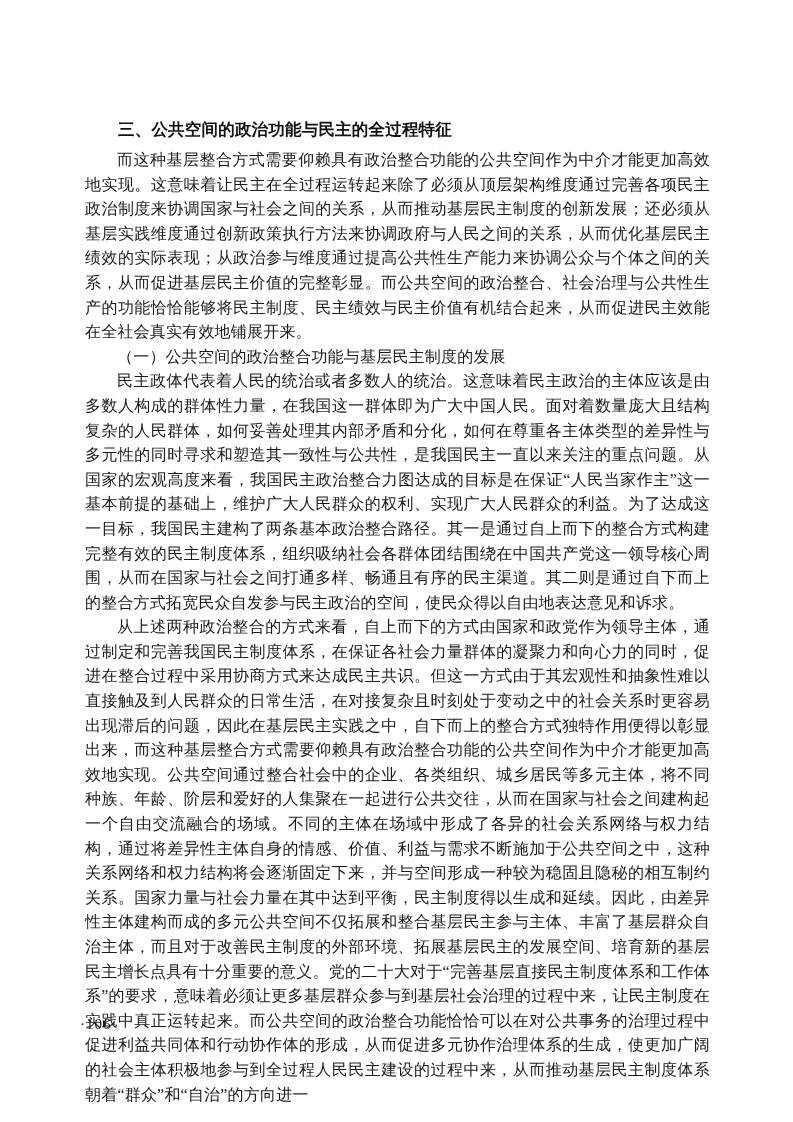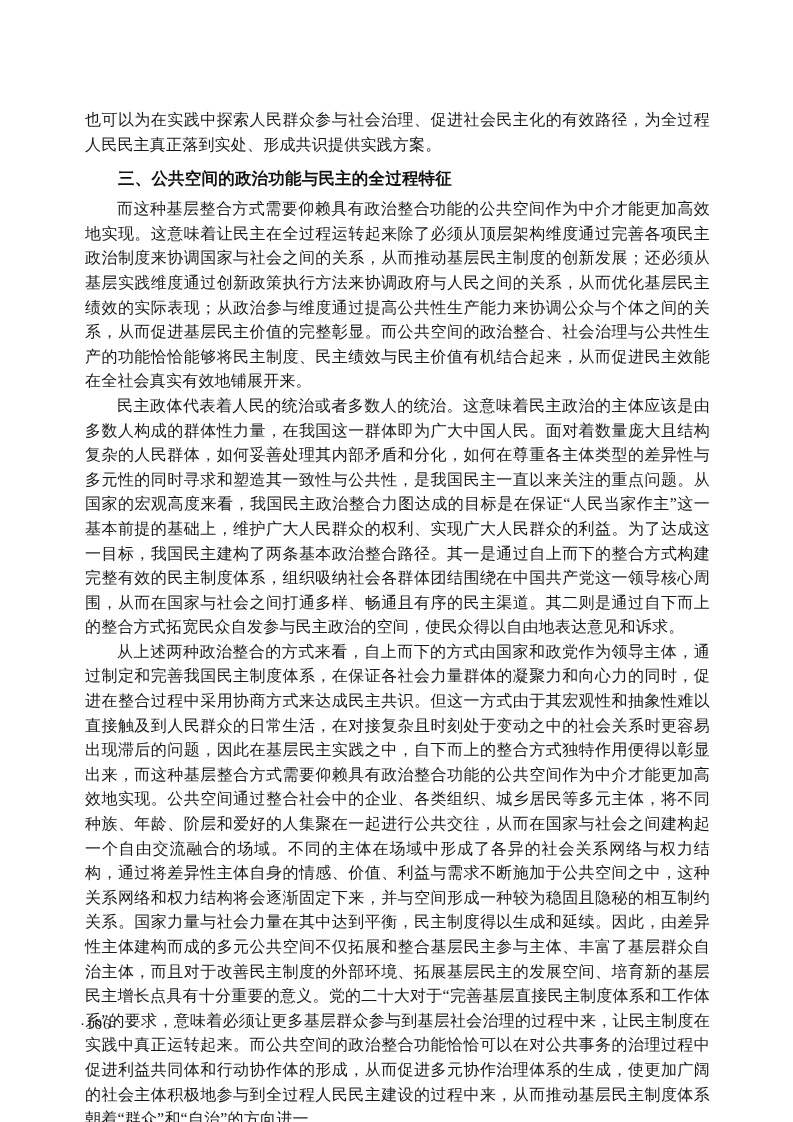--- a/index.html
+++ b/index.html
@@ -65,20 +65,20 @@
     font-family: "Liberation Serif", "DejaVu Serif", serif;
     color: #1a1a1a;
     letter-spacing: 1px;
   }
 </style>
 </head>
 <body>
 
 <div class="page">
   <div class="content">
-    <p class="para-continuation">也可以为在实践中探索人民群众参与社会治理、促进社会民主化的有效路径，为全过程人民民主真正落到实处、形成共识提供实践方案。</p>
     <p class="section-heading">三、公共空间的政治功能与民主的全过程特征</p>
     <p class="body-para">而这种基层整合方式需要仰赖具有政治整合功能的公共空间作为中介才能更加高效地实现。这意味着让民主在全过程运转起来除了必须从顶层架构维度通过完善各项民主政治制度来协调国家与社会之间的关系，从而推动基层民主制度的创新发展；还必须从基层实践维度通过创新政策执行方法来协调政府与人民之间的关系，从而优化基层民主绩效的实际表现；从政治参与维度通过提高公共性生产能力来协调公众与个体之间的关系，从而促进基层民主价值的完整彰显。而公共空间的政治整合、社会治理与公共性生产的功能恰恰能够将民主制度、民主绩效与民主价值有机结合起来，从而促进民主效能在全社会真实有效地铺展开来。</p>
+    <p class="body-para sub-heading">（一）公共空间的政治整合功能与基层民主制度的发展</p>
     <p class="body-para">民主政体代表着人民的统治或者多数人的统治。这意味着民主政治的主体应该是由多数人构成的群体性力量，在我国这一群体即为广大中国人民。面对着数量庞大且结构复杂的人民群体，如何妥善处理其内部矛盾和分化，如何在尊重各主体类型的差异性与多元性的同时寻求和塑造其一致性与公共性，是我国民主一直以来关注的重点问题。从国家的宏观高度来看，我国民主政治整合力图达成的目标是在保证“人民当家作主”这一基本前提的基础上，维护广大人民群众的权利、实现广大人民群众的利益。为了达成这一目标，我国民主建构了两条基本政治整合路径。其一是通过自上而下的整合方式构建完整有效的民主制度体系，组织吸纳社会各群体团结围绕在中国共产党这一领导核心周围，从而在国家与社会之间打通多样、畅通且有序的民主渠道。其二则是通过自下而上的整合方式拓宽民众自发参与民主政治的空间，使民众得以自由地表达意见和诉求。</p>
     <p class="body-para">从上述两种政治整合的方式来看，自上而下的方式由国家和政党作为领导主体，通过制定和完善我国民主制度体系，在保证各社会力量群体的凝聚力和向心力的同时，促进在整合过程中采用协商方式来达成民主共识。但这一方式由于其宏观性和抽象性难以直接触及到人民群众的日常生活，在对接复杂且时刻处于变动之中的社会关系时更容易出现滞后的问题，因此在基层民主实践之中，自下而上的整合方式独特作用便得以彰显出来，而这种基层整合方式需要仰赖具有政治整合功能的公共空间作为中介才能更加高效地实现。公共空间通过整合社会中的企业、各类组织、城乡居民等多元主体，将不同种族、年龄、阶层和爱好的人集聚在一起进行公共交往，从而在国家与社会之间建构起一个自由交流融合的场域。不同的主体在场域中形成了各异的社会关系网络与权力结构，通过将差异性主体自身的情感、价值、利益与需求不断施加于公共空间之中，这种关系网络和权力结构将会逐渐固定下来，并与空间形成一种较为稳固且隐秘的相互制约关系。国家力量与社会力量在其中达到平衡，民主制度得以生成和延续。因此，由差异性主体建构而成的多元公共空间不仅拓展和整合基层民主参与主体、丰富了基层群众自治主体，而且对于改善民主制度的外部环境、拓展基层民主的发展空间、培育新的基层民主增长点具有十分重要的意义。党的二十大对于“完善基层直接民主制度体系和工作体系”的要求，意味着必须让更多基层群众参与到基层社会治理的过程中来，让民主制度在实践中真正运转起来。而公共空间的政治整合功能恰恰可以在对公共事务的治理过程中促进利益共同体和行动协作体的形成，从而促进多元协作治理体系的生成，使更加广阔的社会主体积极地参与到全过程人民民主建设的过程中来，从而推动基层民主制度体系朝着“群众”和“自治”的方向进一</p>
   </div>
   <div class="page-number">·106·</div>
 </div>
 
 </body></html>

